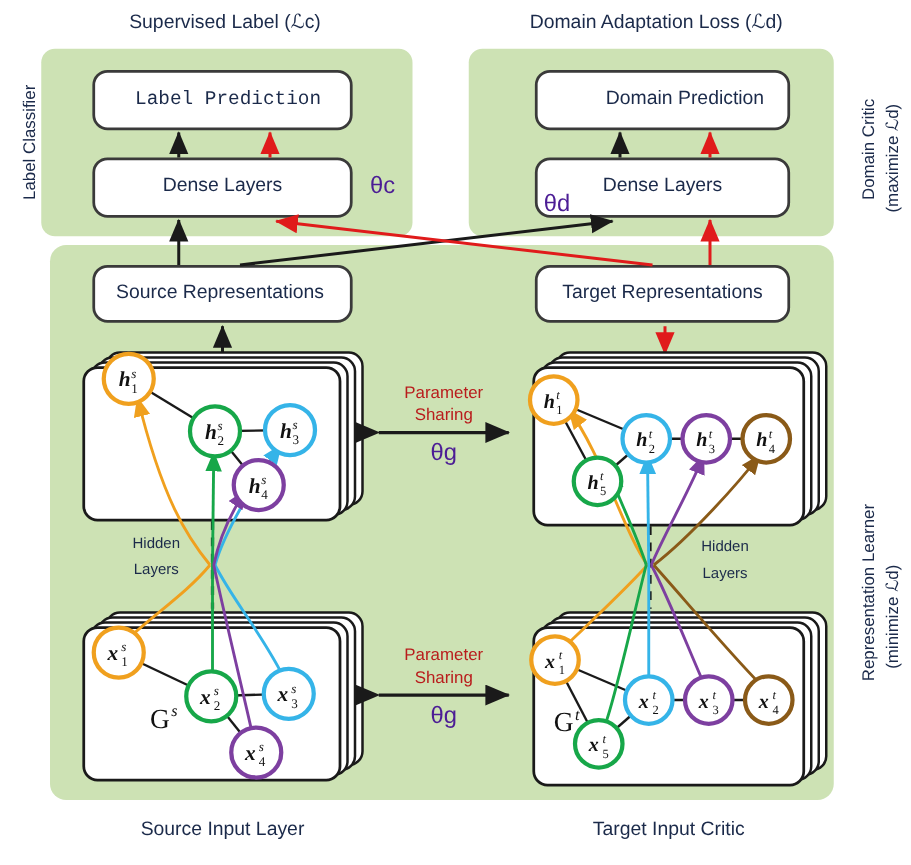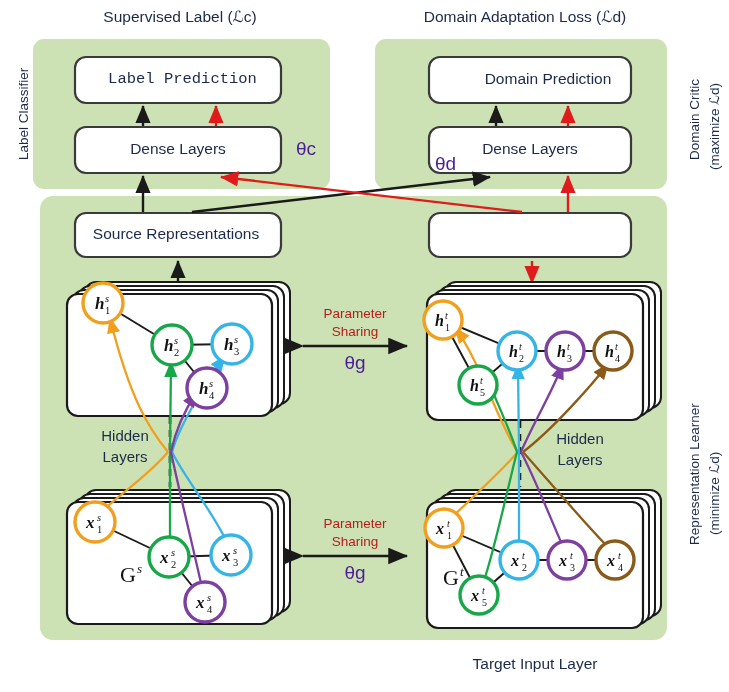--- a/index.html
+++ b/index.html
@@ -7,21 +7,21 @@
        font-family:"Liberation Sans","DejaVu Sans",sans-serif;color:#1a1a2e;}
   #root{position:absolute;inset:0;}
   svg#canvas{position:absolute;left:0;top:0;width:729px;height:692px;}
 
   .txt{position:absolute;white-space:nowrap;}
   .title{font-size:15.5px;color:#1b2a4a;}
   .boxlbl{font-size:15.5px;color:#1b2a4a;}
   .sidelbl{font-size:13.5px;color:#1b2a4a;}
   .theta{font-size:19px;color:#4c1d95;}
   .param{font-size:13.5px;color:#b91c1c;text-align:center;}
-  .hid{font-size:15px;color:#1b2a4a;text-align:center;line-height:1.18;}
+  .hid{font-size:12px;color:#1b2a4a;text-align:center;line-height:1.18;}
   .vert-l{transform-origin:0 0;transform:rotate(-90deg);}
   .vert-r{transform-origin:0 0;transform:rotate(-90deg);}
   .ctr{text-align:center;}
 </style>
 </head>
 <body>
 
 <div id="root">
 
 <svg id="canvas" xmlns="http://www.w3.org/2000/svg">
@@ -366,22 +366,25 @@
   </g>
 </svg>
 
 <div class="txt title ctr" style="left:60px;top:8px;width:240px;">
   <span>Supervised Label (ℒc)</span>
 </div>
 <div class="txt title ctr" style="left:400px;top:8px;width:250px;">
   <span>Domain Adaptation Loss (ℒd)</span>
 </div>
 
+<div class="txt title ctr" style="left:58px;top:655px;width:240px;">
+  <span>Source Input Layer</span>
+</div>
 <div class="txt title ctr" style="left:410px;top:655px;width:250px;">
-  <span>Target Input Layer</span>
+  <span>Target Input Critic</span>
 </div>
 
 <div class="txt sidelbl vert-l" style="left:16px;top:160px;">
   <span>Label Classifier</span>
 </div>
 <div class="txt sidelbl vert-r" style="left:687px;top:160px;">
   <span>Domain Critic</span>
 </div>
 <div class="txt sidelbl vert-r" style="left:706px;top:170px;">
   <span>(maximize ℒd)</span>
@@ -401,20 +404,23 @@
 </div>
 <div class="txt boxlbl ctr" style="left:75px;top:140px;width:206px;">
   <span>Dense Layers</span>
 </div>
 <div class="txt boxlbl ctr" style="left:429px;top:140px;width:202px;">
   <span>Dense Layers</span>
 </div>
 <div class="txt boxlbl ctr" style="left:75px;top:225px;width:202px;">
   <span>Source Representations</span>
 </div>
+<div class="txt boxlbl ctr" style="left:429px;top:225px;width:202px;">
+  <span>Target Representations</span>
+</div>
 
 <div class="txt theta" style="left:296px;top:138px;">
   <span>θc</span>
 </div>
 <div class="txt theta" style="left:390px;top:153px;margin-left:45px;">
   <span>θd</span>
 </div>
 <div class="txt theta ctr" style="left:305px;top:352px;width:100px;">
   <span>θg</span>
 </div>

